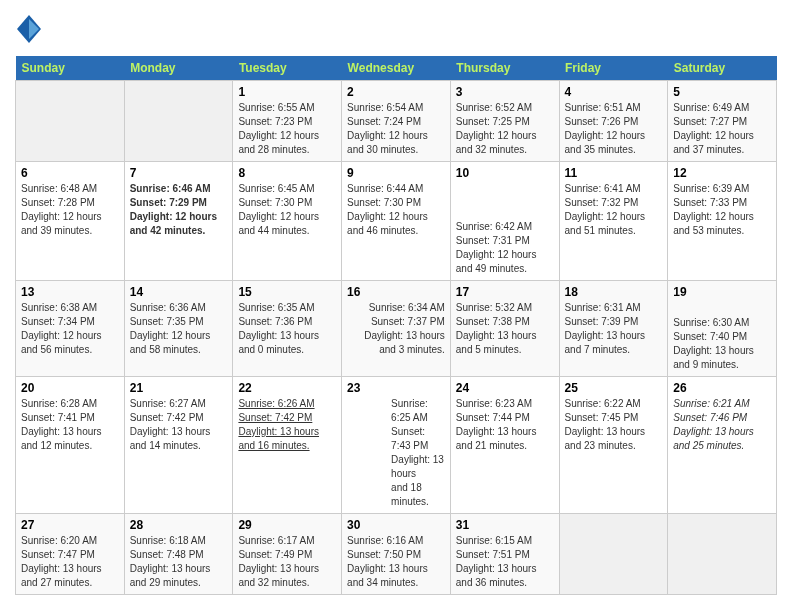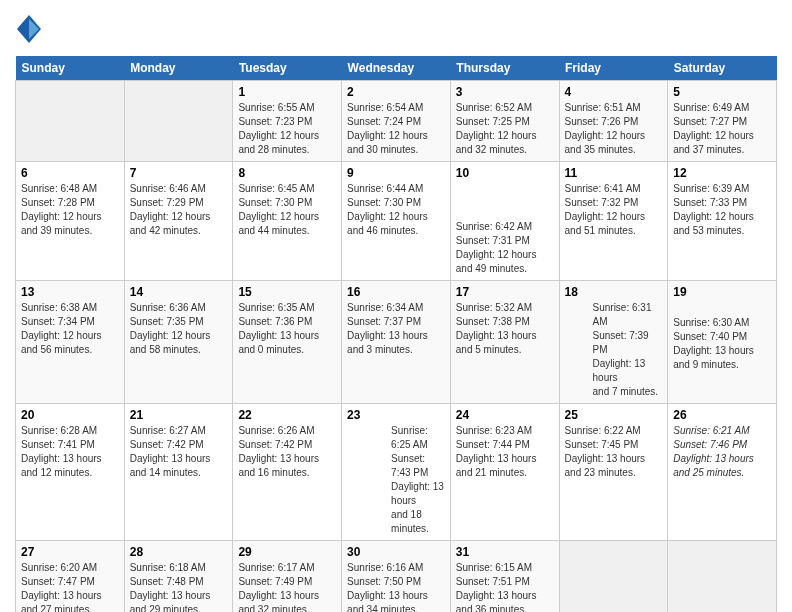--- a/index.html
+++ b/index.html
@@ -47,21 +47,21 @@
       color: #333;
       font-weight: normal;
     }
     table {
       width: 100%;
       border-collapse: collapse;
       font-size: 11px;
     }
     thead tr th {
       background-color: #2a6db5;
-      color: #ffffff;
+      color: #bef264;
       text-align: left;
       padding: 5px 6px;
       font-size: 12px;
       font-weight: bold;
     }
     tbody tr td {
       vertical-align: top;
       padding: 4px 5px;
       border: 1px solid #ccc;
       height: 80px;
@@ -166,21 +166,21 @@
       <tr>
         <td>
           <span class="day-number">6</span>
           <div class="day-info" style="white-space: pre-line;">Sunrise: 6:48 AM
 Sunset: 7:28 PM
 Daylight: 12 hours
 and 39 minutes.</div>
         </td>
         <td>
           <span class="day-number">7</span>
-          <div class="day-info" style="white-space: pre-line;">Sunrise: 6:46 AM
+          <div class="day-info" style="white-space: pre-line; font-weight: bold;">Sunrise: 6:46 AM
 Sunset: 7:29 PM
 Daylight: 12 hours
 and 42 minutes.</div>
         </td>
         <td>
           <span class="day-number">8</span>
           <div class="day-info" style="white-space: pre-line;">Sunrise: 6:45 AM
 Sunset: 7:30 PM
 Daylight: 12 hours
 and 44 minutes.</div>
@@ -231,35 +231,35 @@
         </td>
         <td>
           <span class="day-number">15</span>
           <div class="day-info" style="white-space: pre-line;">Sunrise: 6:35 AM
 Sunset: 7:36 PM
 Daylight: 13 hours
 and 0 minutes.</div>
         </td>
         <td>
           <span class="day-number">16</span>
-          <div class="day-info" style="white-space: pre-line;">Sunrise: 6:34 AM
+          <div class="day-info" style="white-space: pre-line; text-align: right;">Sunrise: 6:34 AM
 Sunset: 7:37 PM
 Daylight: 13 hours
 and 3 minutes.</div>
         </td>
         <td>
           <span class="day-number">17</span>
           <div class="day-info" style="white-space: pre-line;">Sunrise: 5:32 AM
 Sunset: 7:38 PM
 Daylight: 13 hours
 and 5 minutes.</div>
         </td>
         <td>
           <span class="day-number">18</span>
-          <div class="day-info" style="white-space: pre-line; margin-left: 28px;">Sunrise: 6:31 AM
+          <div class="day-info" style="white-space: pre-line;">Sunrise: 6:31 AM
 Sunset: 7:39 PM
 Daylight: 13 hours
 and 7 minutes.</div>
         </td>
         <td>
           <span class="day-number">19</span>
           <div class="day-info" style="white-space: pre-line; margin-top: 17px;">Sunrise: 6:30 AM
 Sunset: 7:40 PM
 Daylight: 13 hours
 and 9 minutes.</div>
@@ -275,21 +275,21 @@
         </td>
         <td>
           <span class="day-number">21</span>
           <div class="day-info" style="white-space: pre-line;">Sunrise: 6:27 AM
 Sunset: 7:42 PM
 Daylight: 13 hours
 and 14 minutes.</div>
         </td>
         <td>
           <span class="day-number">22</span>
-          <div class="day-info" style="white-space: pre-line;">Sunrise: 6:26 AM
+          <div class="day-info" style="white-space: pre-line; text-decoration: underline;">Sunrise: 6:26 AM
 Sunset: 7:42 PM
 Daylight: 13 hours
 and 16 minutes.</div>
         </td>
         <td>
           <span class="day-number">23</span>
           <div class="day-info" style="white-space: pre-line; margin-left: 44px;">Sunrise: 6:25 AM
 Sunset: 7:43 PM
 Daylight: 13 hours
 and 18 minutes.</div>

